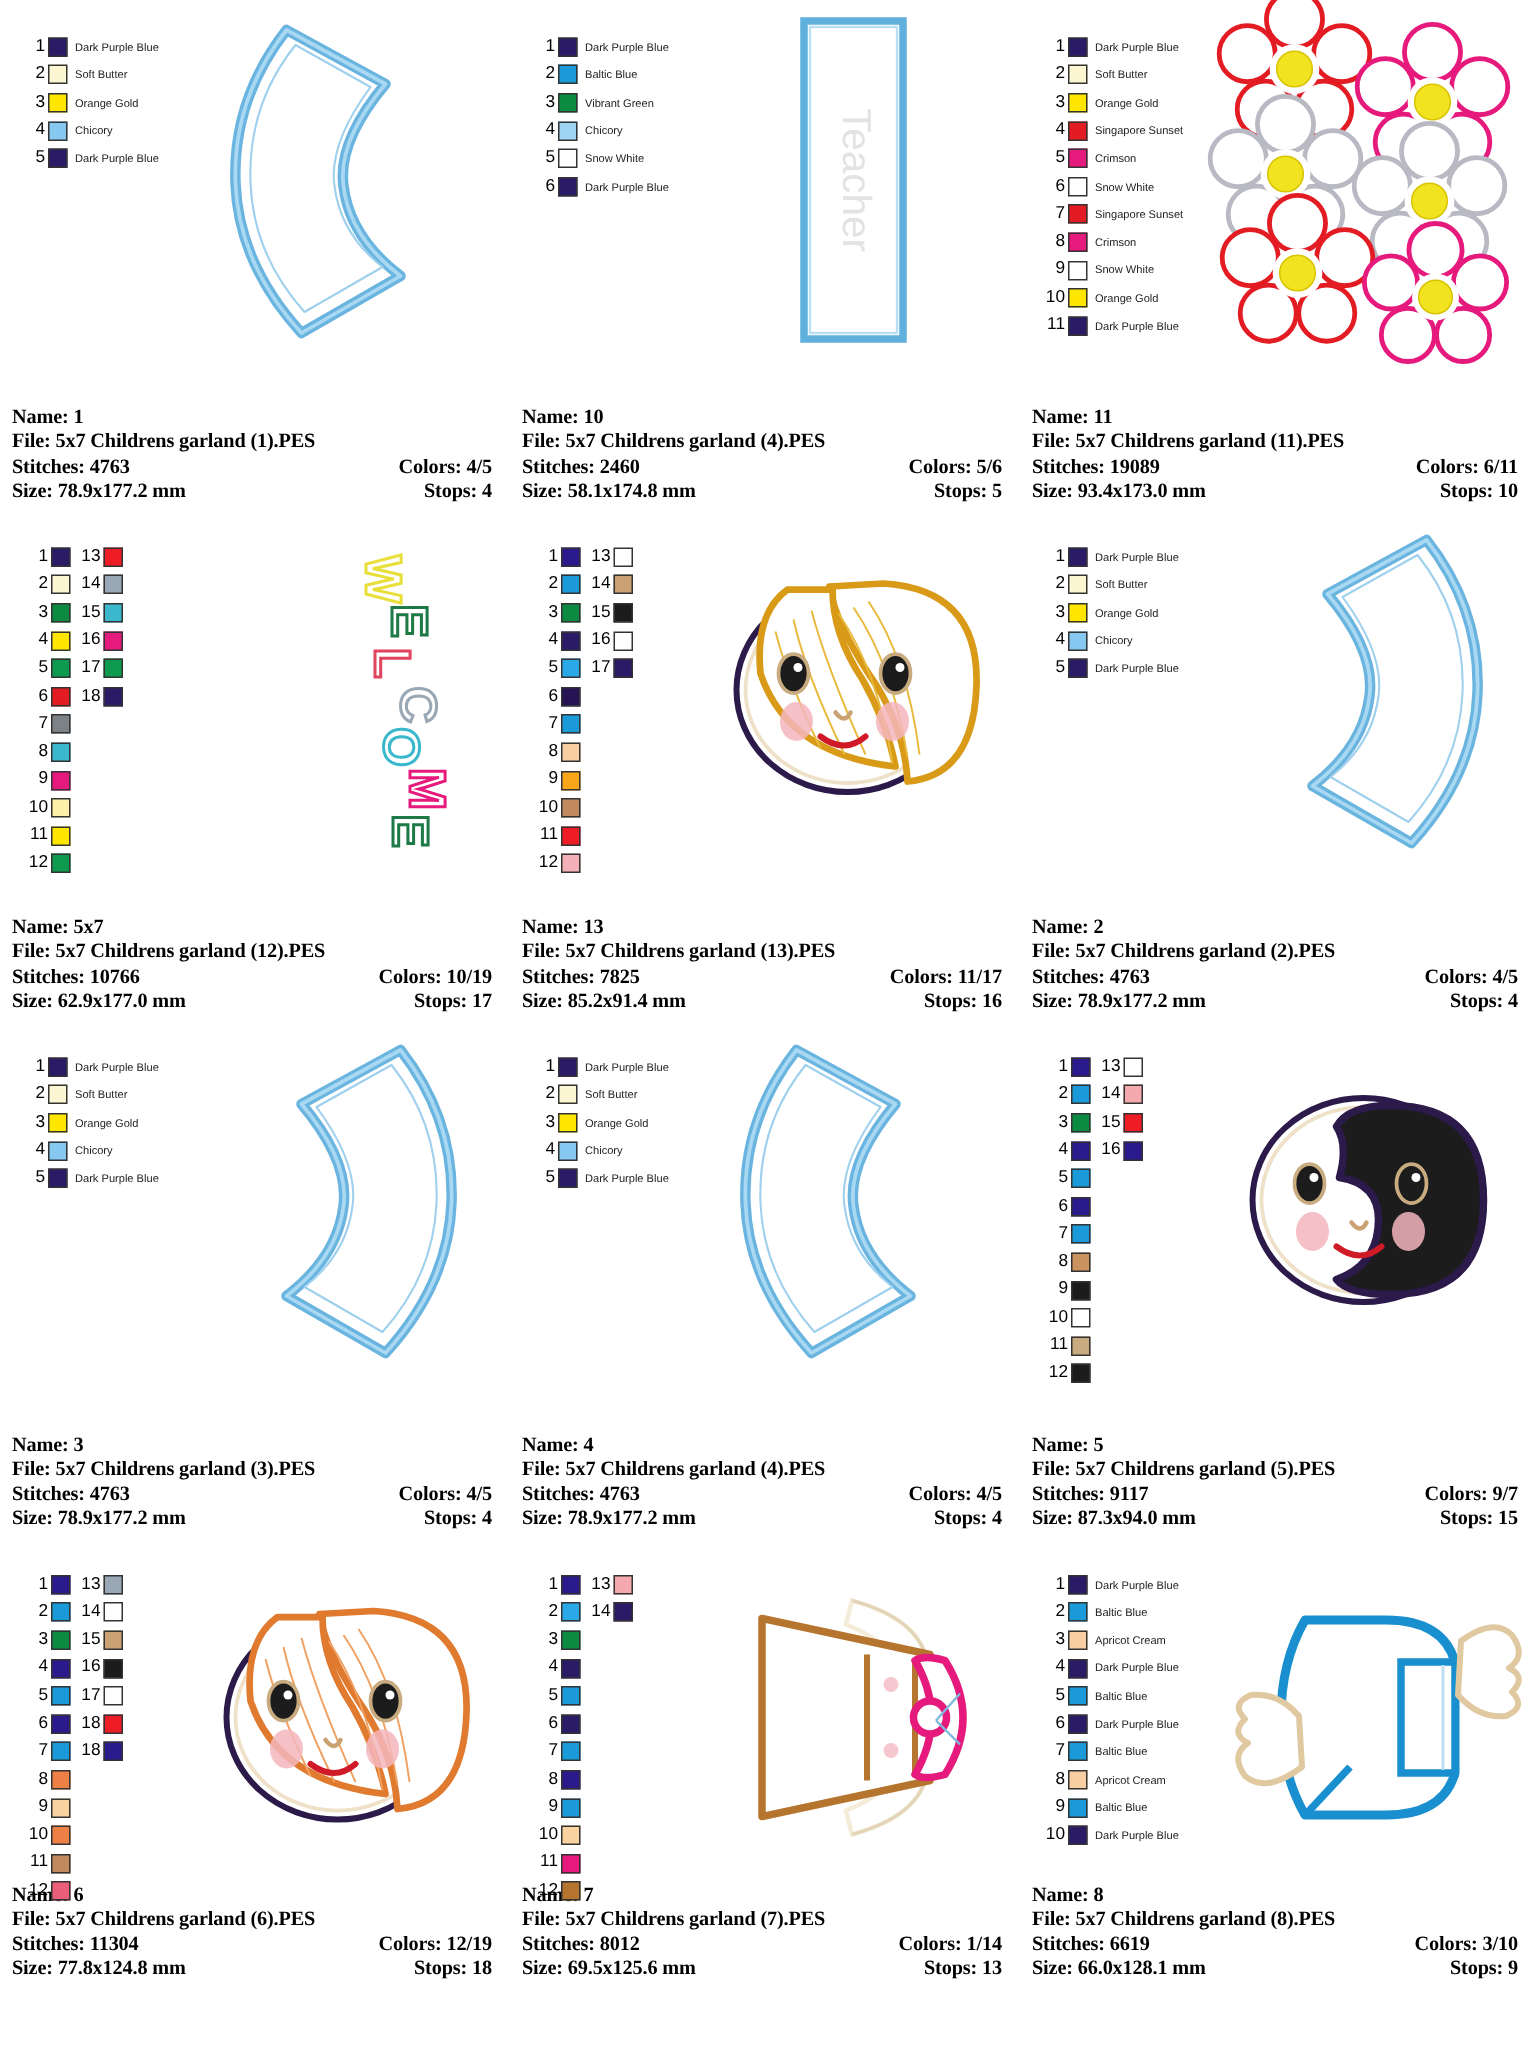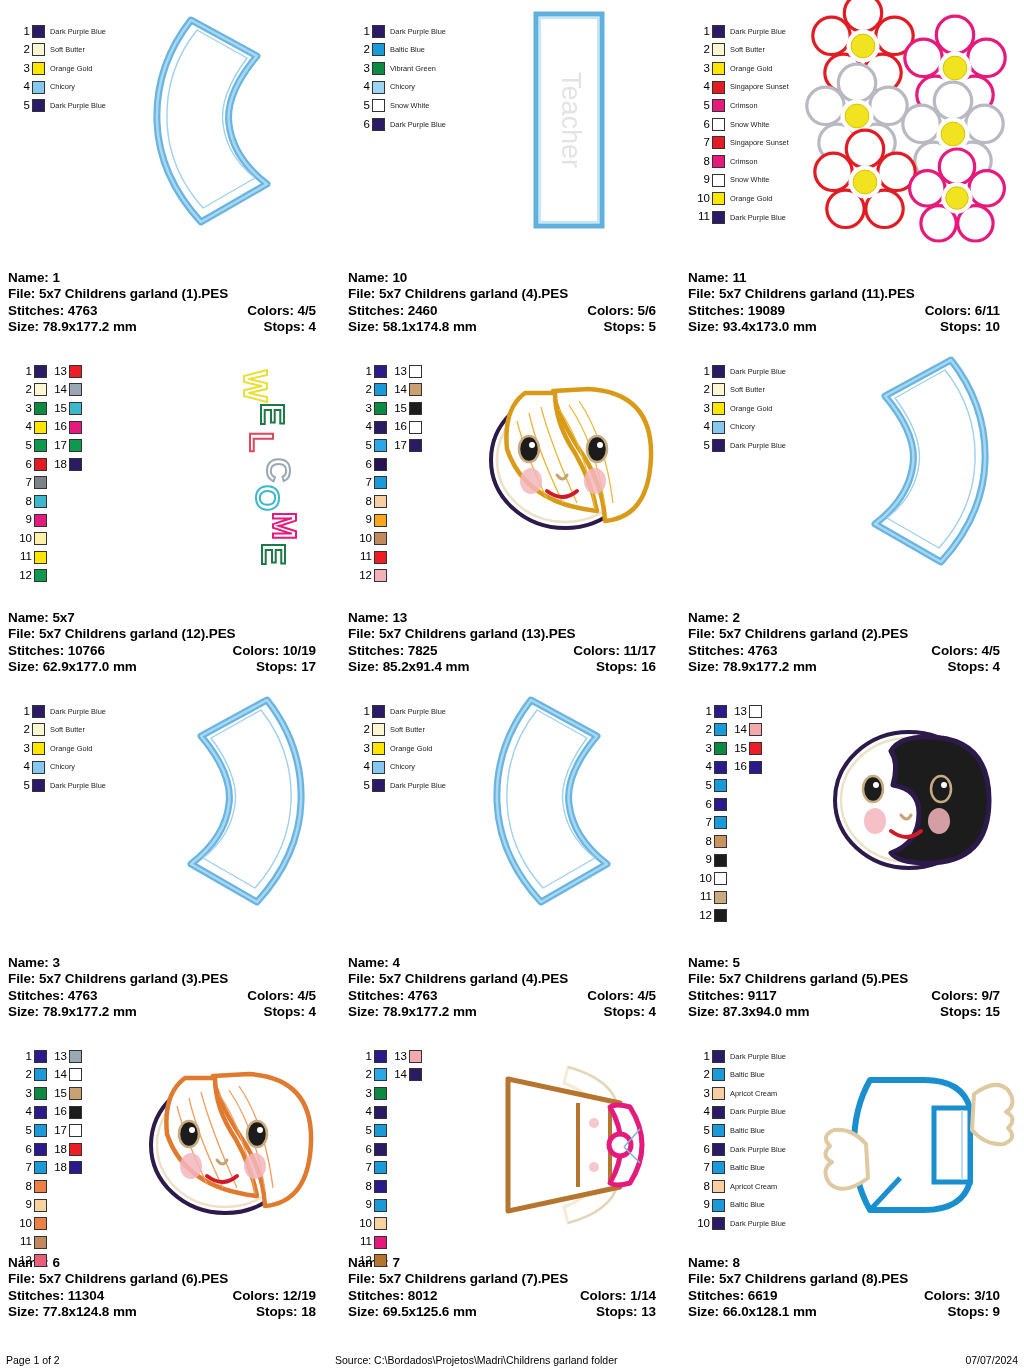--- a/index.html
+++ b/index.html
@@ -51,23 +51,24 @@
   .art{
     position:absolute;
     right:4px;top:6px;
     width:215px;height:228px;
     display:flex;align-items:center;justify-content:center;
   }
   .art svg{display:block;overflow:visible;}
 
   
   .info{
-    position:absolute;left:8px;right:24px;bottom:4px;
+    position:absolute;left:8px;right:12px;bottom:4px;
     font-size:13.5px;font-weight:bold;line-height:16.6px;
     letter-spacing:-0.1px;
+    font-family:Liberation Serif, serif;
   }
   .info .line{white-space:nowrap;}
   .info .split{display:flex;justify-content:space-between;}
 
   
   .footer{
     position:absolute;left:0;right:0;bottom:4px;
     display:flex;justify-content:space-between;
     padding:0 6px;
     font-size:10.5px;
@@ -1224,18 +1225,13 @@
       </div>
       <div class="split">
         <span><span>Size: </span><span>66.0x128.1 mm</span></span>
         <span><span>Stops: </span><span>9</span></span>
       </div>
     </div>
   </div>
       </div>
     </div>
 
-  <div class="footer">
-    <span>Page 1 of 2</span>
-    <span class="mid">Source: C:\Bordados\Projetos\Madri\Childrens garland folder</span>
-    <span>07/07/2024</span>
-  </div>
 </div>
 
 </body></html>

